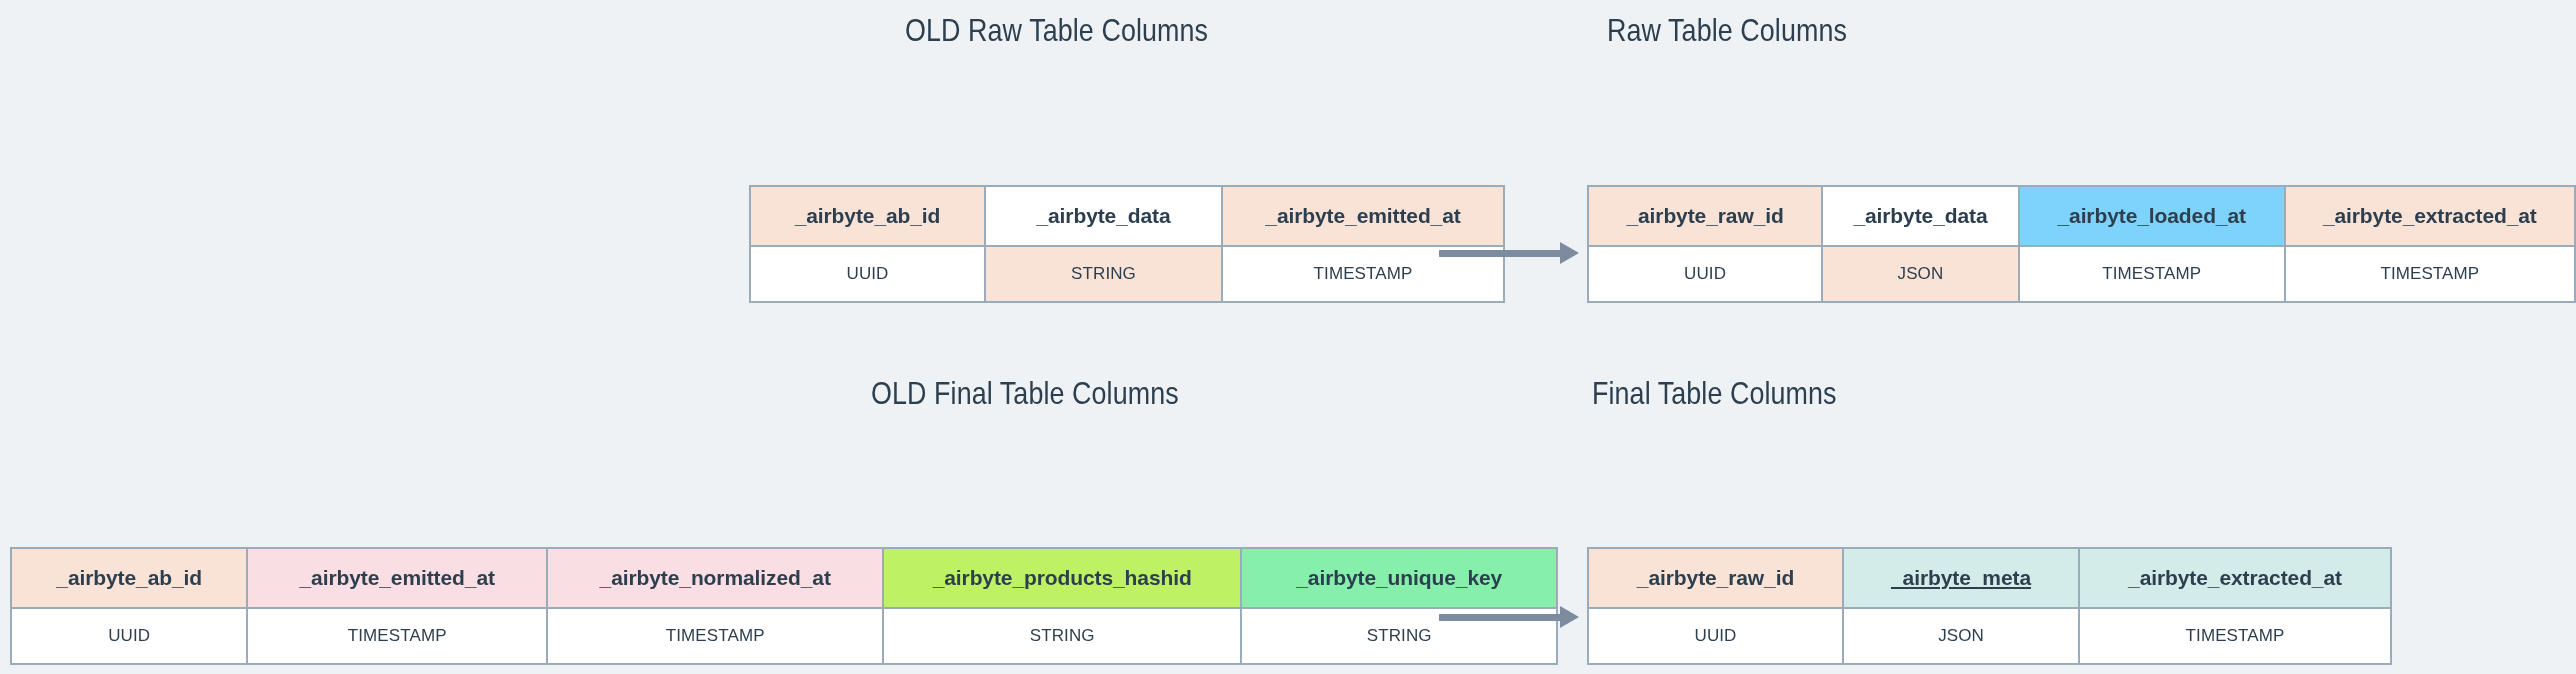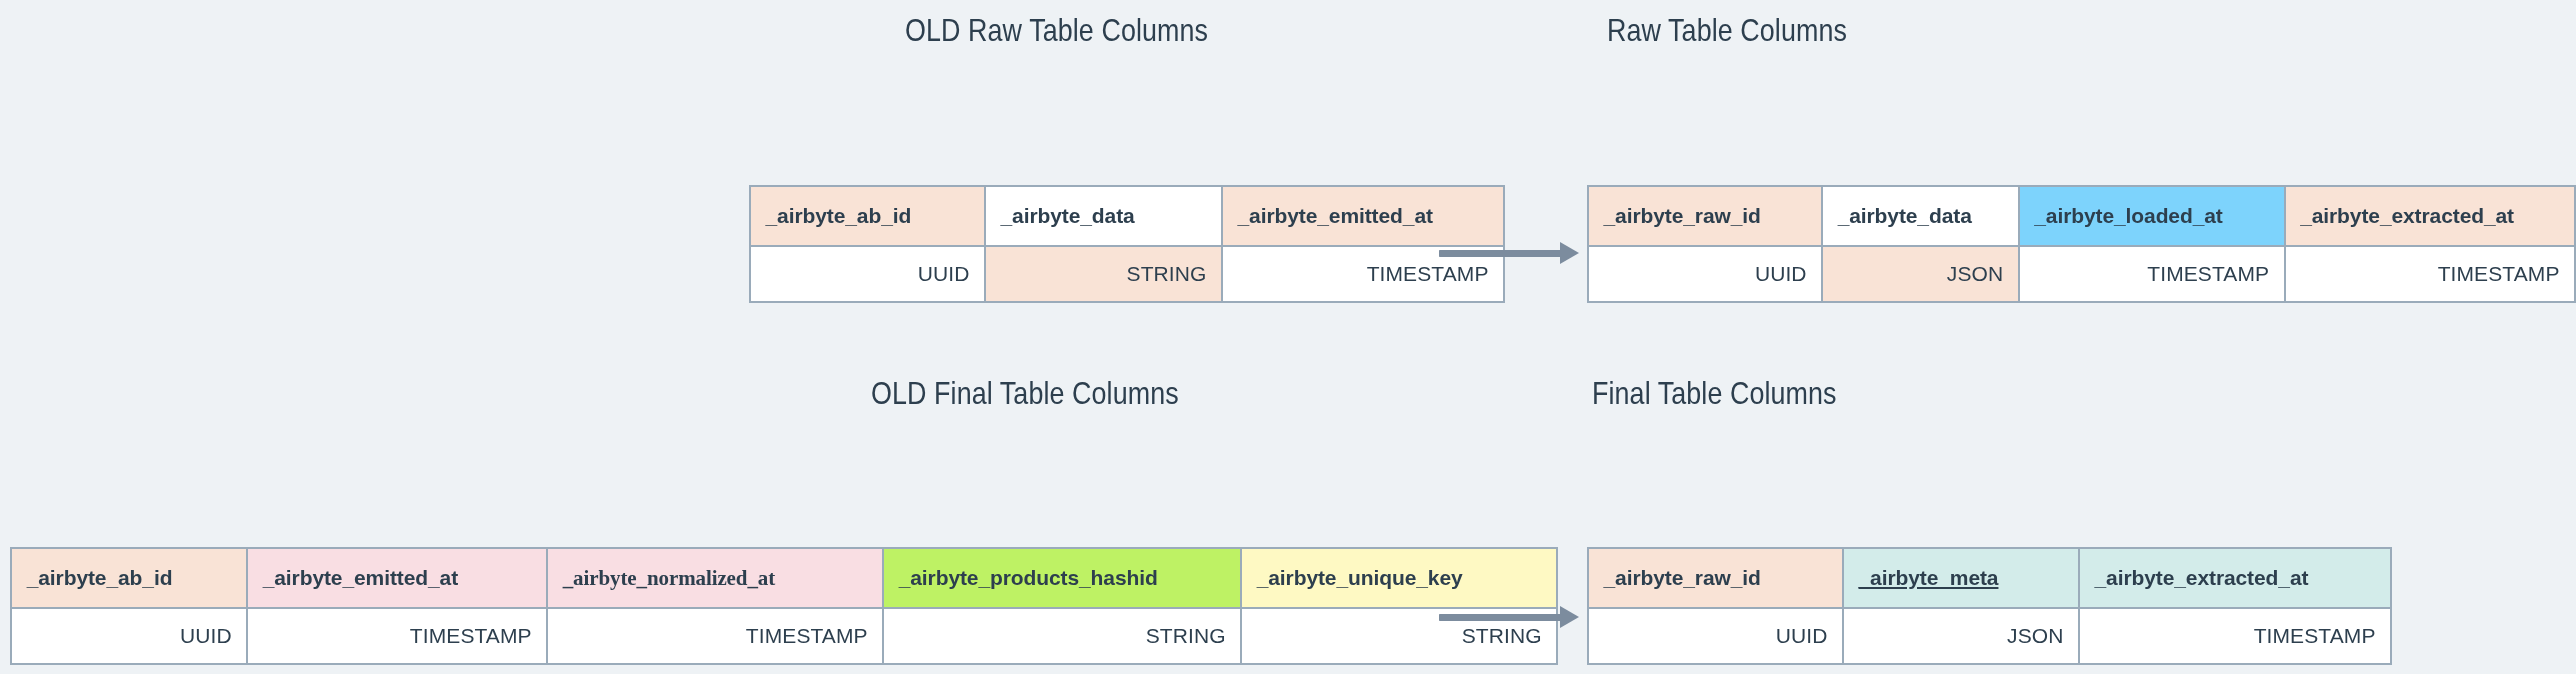--- a/index.html
+++ b/index.html
@@ -32,28 +32,28 @@
     border:2.2px solid #9aabba;
     padding:0 14.5px;
     height:54px;
     vertical-align:middle;
     color:#2d3f4e;
     white-space:nowrap;
   }
   .tbl tr.head td{
     font-size:21px;
     font-weight:bold;
-    text-align:left;
+    text-align:center;
     height:58px;
     letter-spacing:-0.1px;
   }
   .tbl tr.body td{
-    font-size:21px;
+    font-size:17px;
     font-weight:400;
-    text-align:right;
+    text-align:center;
     height:54px;
     letter-spacing:0.1px;
   }
 
   .arrow{
     position:absolute;
     height:22px;
   }
   .arrow .shaft{
     position:absolute;
@@ -117,23 +117,23 @@
     <td style="background: rgb(255, 255, 255);">TIMESTAMP</td>
   </tr>
 </tbody>
   </table>
 
 <table class="tbl" style="left:10.2px;top:547px;">
   <tbody>
       <tr class="head">
     <td style="width: 205px; background: rgb(249, 227, 214);">_airbyte_ab_id</td>
     <td style="width: 269px; background: rgb(249, 222, 227);">_airbyte_emitted_at</td>
-    <td style="width: 305px; background: rgb(249, 222, 227); font-family: Liberation Serif, serif;">_airbyte_normalized_at</td>
+    <td style="width: 305px; background: rgb(249, 222, 227);">_airbyte_normalized_at</td>
     <td style="width: 327px; background: #bef264;">_airbyte_products_hashid</td>
-    <td style="width: 285px; background: #fef9c3;">_airbyte_unique_key</td>
+    <td style="width: 285px; background: #86efac;">_airbyte_unique_key</td>
   </tr>
   <tr class="body">
     <td style="background: rgb(255, 255, 255);">UUID</td>
     <td style="background: rgb(255, 255, 255);">TIMESTAMP</td>
     <td style="background: rgb(255, 255, 255);">TIMESTAMP</td>
     <td style="background: rgb(255, 255, 255);">STRING</td>
     <td style="background: rgb(255, 255, 255);">STRING</td>
   </tr>
 </tbody>
   </table>

